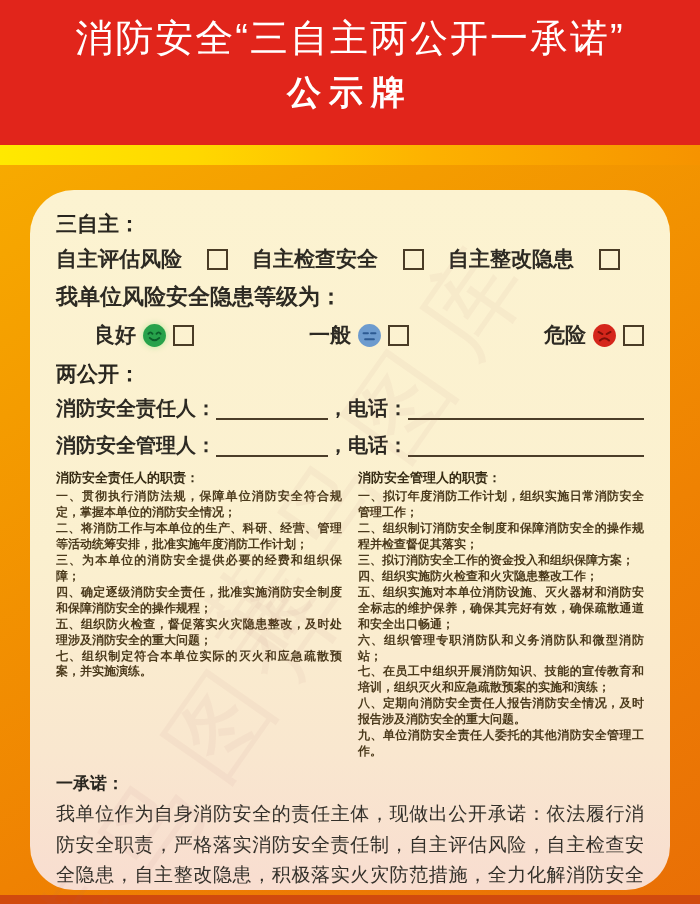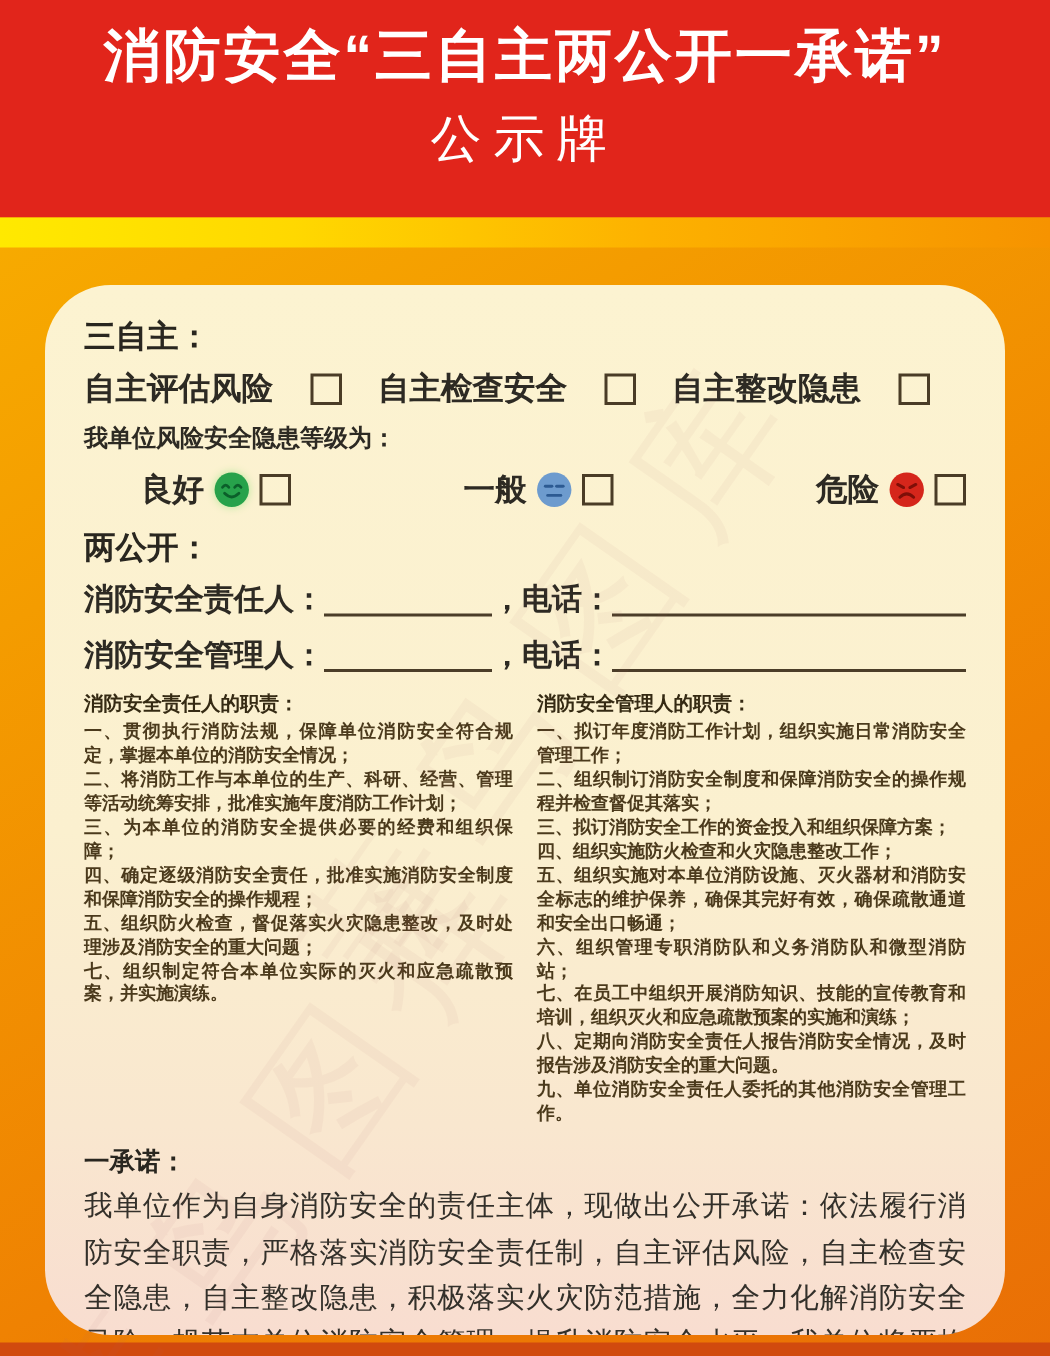--- a/index.html
+++ b/index.html
@@ -2,34 +2,34 @@
 <html><head>
 <meta charset="utf-8">
 <style>
   html,body{margin:0;padding:0;}
   body{width:700px;height:904px;font-family:"Liberation Sans","DejaVu Sans",sans-serif;}
   .poster{position:relative;width:700px;height:904px;overflow:hidden;
     background:linear-gradient(150deg,#f9b300 0%,#f49c00 32%,#ef8202 68%,#e96f06 100%);}
   
   .header{height:145px;background:#e1251b;color:#fff;text-align:center;
     padding-top:17px;box-sizing:border-box;}
-  .title1{font-size:38px;font-weight:bold;letter-spacing:2px;line-height:1.15;}
-  .title2{font-size:34px;font-weight:normal;letter-spacing:8px;margin-top:9px;}
+  .title1{font-size:38px;font-weight:normal;letter-spacing:2px;line-height:1.15;}
+  .title2{font-size:34px;font-weight:bold;letter-spacing:8px;margin-top:9px;}
   .stripe{height:20px;background:linear-gradient(90deg,#ffe900 0%,#ffd800 28%,#fdb100 62%,#f69300 100%);}
   
   .panel{position:relative;z-index:1;margin:25px 30px 0;height:700px;box-sizing:border-box;
     border-radius:44px;padding:20px 26px 14px;overflow:hidden;
     background:linear-gradient(180deg,#fcf3d1 0%,#fbf0cf 52%,#f9e7cf 80%,#f8ddd0 100%);
     color:#2d2a23;}
   .section-head{font-size:21px;font-weight:bold;color:#29261f;margin:0 0 7px;}
   
   .checks{display:grid;grid-template-columns:1fr 1fr 1fr;margin-bottom:9px;}
   .check-item{display:flex;align-items:center;gap:25px;font-size:21px;font-weight:bold;}
   .checkbox{width:17px;height:17px;border:2px solid #4a3c26;display:inline-block;flex:none;background:transparent;}
-  .grade-line{font-size:16px;font-weight:bold;margin-bottom:9px;}
+  .grade-line{font-size:22px;font-weight:bold;margin-bottom:9px;}
   .grades{display:grid;grid-template-columns:215px 235px 1fr;padding-left:38px;margin-bottom:11px;}
   .grade-item{display:flex;align-items:center;gap:6px;font-size:21px;font-weight:bold;}
   .face{width:25px;height:25px;flex:none;}
   .face-good{filter:drop-shadow(0 0 3px #b8e79a);}
   
   .pub-row{display:flex;font-size:20px;font-weight:bold;margin-bottom:10px;}
   .blank{border-bottom:2px solid #4b3d28;height:23px;display:inline-block;}
   .blank-name{width:112px;}
   .blank-phone{flex:1;}
   

